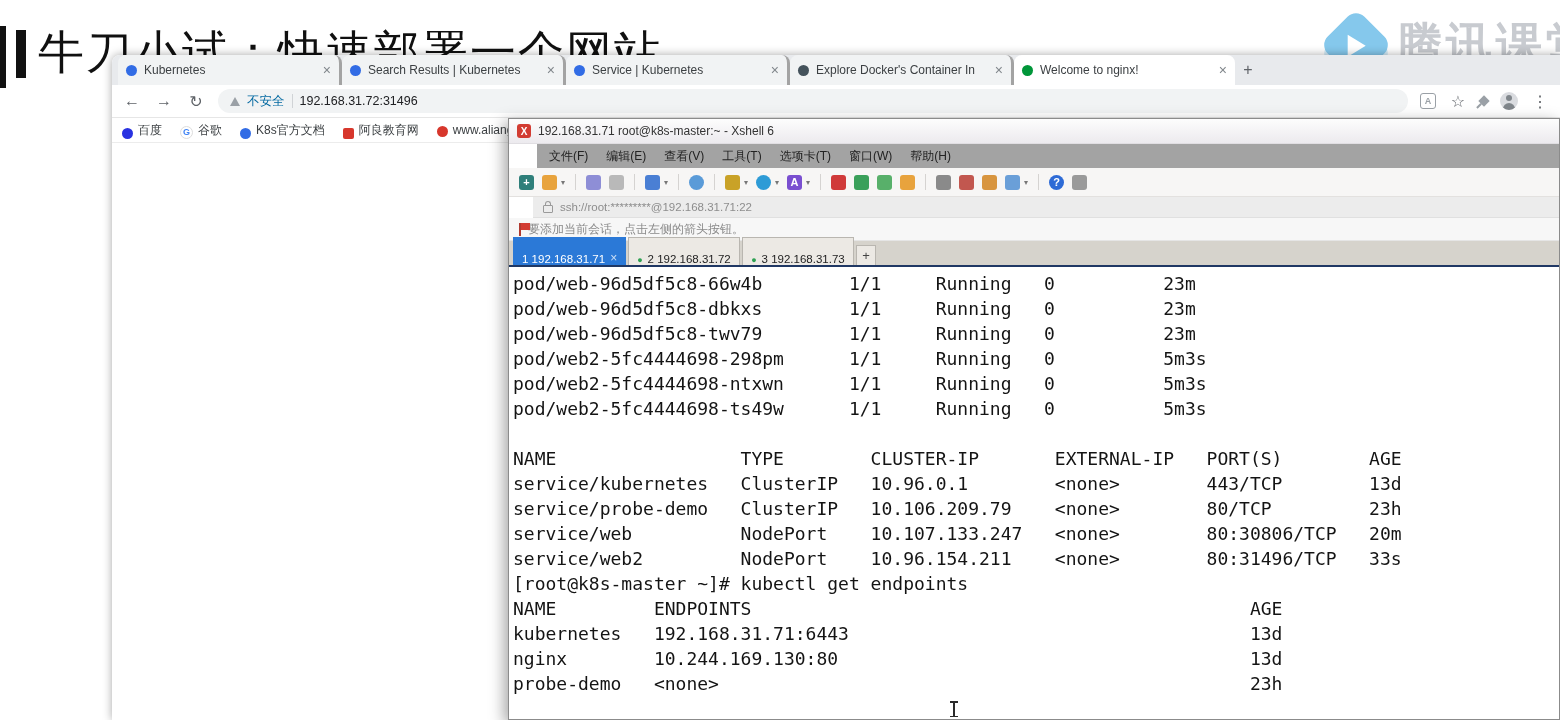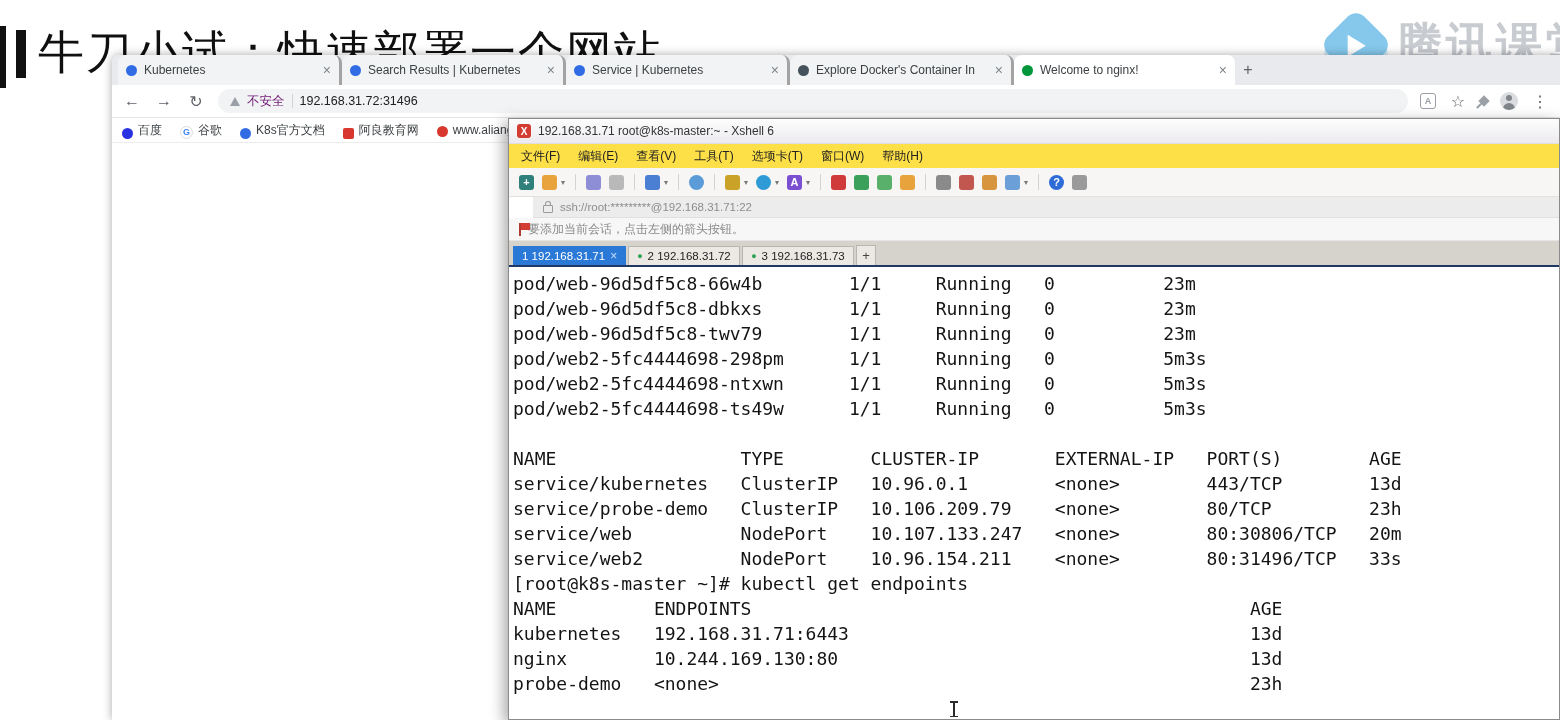--- a/index.html
+++ b/index.html
@@ -25,21 +25,21 @@
   .fav.docker{background:#44525b;}
   .fav.nginx{background:#009639;}
   .ctab-label{white-space:nowrap;overflow:hidden;text-overflow:ellipsis;flex:1;}
   .ctab-x{color:#80868b;font-size:14px;line-height:1;flex:0 0 auto;}
   #new-tab-btn{width:26px;display:flex;align-items:center;justify-content:center;color:#5f6368;font-size:16px;}
 
   #ctoolbar{height:32px;background:#fff;display:flex;align-items:center;padding:0 10px;gap:12px;border-bottom:1px solid #e6e6e6;}
   .navg{font-size:16px;color:#5f6368;width:20px;text-align:center;}
   #omnibox{flex:1;height:24px;background:#f1f3f4;border-radius:12px;display:flex;align-items:center;padding:0 12px;gap:7px;font-size:12.5px;}
   #warning-icon{width:0;height:0;border-left:5px solid transparent;border-right:5px solid transparent;border-bottom:9px solid #9aa0a6;}
-  #security-label{color:#701a75;}
+  #security-label{color:#0369a1;}
   .omni-sep{width:1px;height:14px;background:#d0d3d6;}
   #url-text{color:#202124;}
   #translate-icon{width:14px;height:14px;border:1.5px solid #9aa0a6;border-radius:3px;color:#9aa0a6;font-size:9px;display:flex;align-items:center;justify-content:center;font-weight:bold;}
   #pin-icon{width:8px;height:8px;background:#9aa0a6;transform:rotate(45deg);position:relative;}
   #pin-icon::after{content:"";position:absolute;left:3px;top:8px;width:2px;height:6px;background:#9aa0a6;transform:rotate(0deg);}
   #avatar{width:18px;height:18px;border-radius:50%;background:#dadce0;position:relative;overflow:hidden;}
   #avatar::before{content:"";position:absolute;left:6px;top:3px;width:6px;height:6px;border-radius:50%;background:#80868b;}
   #avatar::after{content:"";position:absolute;left:3px;top:11px;width:12px;height:7px;border-radius:6px 6px 0 0;background:#80868b;}
 
   #bookmarks{height:24px;background:#fff;display:flex;align-items:center;padding:0 10px;gap:18px;border-bottom:1px solid #ececec;font-size:12px;color:#3c4043;}
@@ -49,34 +49,34 @@
   .bico.google{background:#fff;border:1px solid #ddd;color:#4285f4;font-size:9px;font-weight:bold;display:flex;align-items:center;justify-content:center;border-radius:50%;width:11px;height:11px;}
   .bico.k8s{background:#326ce5;}
   .bico.ali1{background:#d7372c;border-radius:2px;}
   .bico.ali2{background:#d7372c;}
   #page-area{position:absolute;left:0;top:88px;right:0;bottom:0;background:#fff;}
 
   
   #xshell{position:absolute;left:508px;top:118px;width:1052px;height:602px;background:#fff;z-index:3;border:1px solid #8b8b8b;box-sizing:border-box;box-shadow:-4px 4px 14px rgba(0,0,0,.35);}
   #xtitlebar{height:24px;background:linear-gradient(#fdfdfd,#eceaee);display:flex;align-items:center;gap:7px;padding:0 8px;font-size:12px;color:#333;border-bottom:1px solid #e0dee2;}
   #xshell-app-icon{width:14px;height:14px;background:#d23c32;border-radius:3px;color:#fff;font-size:10px;font-weight:bold;display:flex;align-items:center;justify-content:center;}
-  #xmenubar{height:24px;display:flex;align-items:center;gap:18px;padding:0 12px;font-size:12px;color:#222;background:#fde047;}
+  #xmenubar{height:24px;display:flex;align-items:center;gap:18px;padding:0 12px;font-size:12px;color:#222;background:#a3a3a3;margin-left:28px;}
   #xtoolbar{height:28px;display:flex;align-items:center;gap:8px;padding:0 10px;background:#f7f6f5;border-bottom:1px solid #e3e1df;}
   .xicon{width:15px;height:15px;border-radius:3px;display:flex;align-items:center;justify-content:center;color:#fff;font-size:11px;font-weight:bold;flex:0 0 auto;}
   .xicon.round{border-radius:50%;}
   .caret{font-size:8px;color:#777;margin-left:-4px;}
   .xsep{width:1px;height:16px;background:#d5d3d1;margin:0 2px;}
   #sshbar{height:20px;display:flex;align-items:center;gap:7px;padding:0 10px;background:#ececec;color:#8d8d8d;font-size:11.5px;border-bottom:1px solid #e0e0e0;margin-left:24px;}
   .lockicon{width:8px;height:6px;border:1.5px solid #9a9a9a;border-radius:1px;position:relative;margin-top:4px;}
   .lockicon::before{content:"";position:absolute;left:1px;top:-5px;width:4px;height:4px;border:1.5px solid #9a9a9a;border-bottom:none;border-radius:4px 4px 0 0;}
   #hintbar{height:22px;display:flex;align-items:center;gap:7px;padding:0 10px;background:#f7f7f7;color:#8a8a8a;font-size:12px;border-bottom:1px solid #e5e5e5;}
   .flagicon{width:2px;height:13px;background:#b03a30;position:relative;}
   .flagicon::before{content:"";position:absolute;left:2px;top:0;width:9px;height:7px;background:#d23c32;}
   #xtabbar{height:22px;background:#d6d3cc;display:flex;align-items:flex-end;padding:2px 4px 0 4px;gap:2px;}
-  .xtab{height:19px;display:flex;align-items:center;gap:5px;padding:0 8px;font-size:11.5px;background:#ece9e4;color:#222;border:1px solid #b9b6b0;border-bottom:none;min-width:112px;box-sizing:border-box;}
+  .xtab{height:28px;display:flex;align-items:flex-end;gap:5px;padding:0 8px;font-size:11.5px;background:#ece9e4;color:#222;border:1px solid #b9b6b0;border-bottom:none;min-width:112px;box-sizing:border-box;}
   .xtab.active{background:#2b79d7;color:#fff;border-color:#2b79d7;}
   .xtab .dot{font-size:9px;color:#2fa153;line-height:1;}
   .xtab .xtab-x{margin-left:auto;font-size:12px;opacity:.75;}
   #xtab-add{height:20px;width:20px;background:#ece9e4;border:1px solid #b9b6b0;border-bottom:none;display:flex;align-items:center;justify-content:center;font-size:13px;color:#444;box-sizing:border-box;}
   #bluestripe{height:8px;background:#203864;}
   #terminal{position:absolute;left:0;top:148px;right:0;bottom:0;background:#fff;overflow:hidden;padding:4px 0 0 4px;cursor:text;}
   .tline{font-family:"DejaVu Sans Mono","Liberation Mono",monospace;font-size:18px;line-height:25px;height:25px;color:#141414;white-space:pre;}
 
   
   #ibeam{position:absolute;left:953px;top:702px;width:1.5px;height:14px;background:#2a2a2a;z-index:4;}

